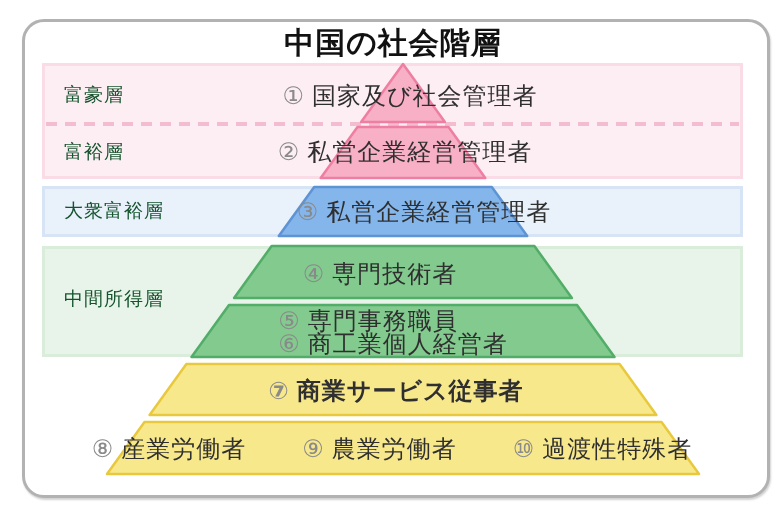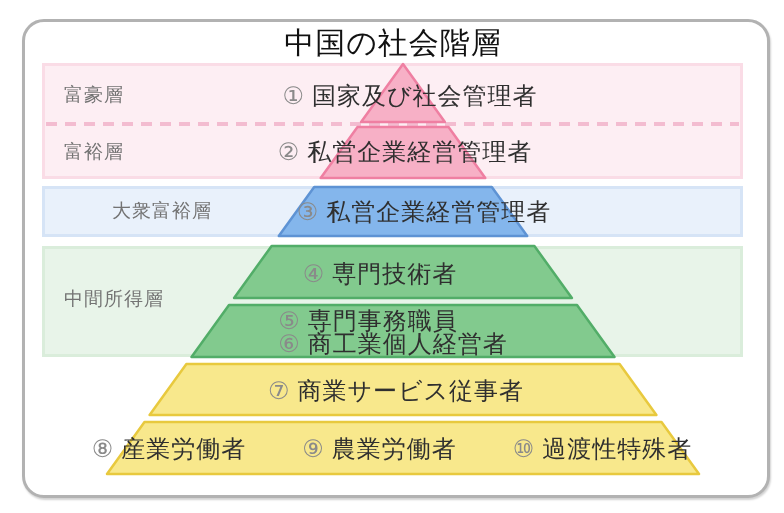--- a/index.html
+++ b/index.html
@@ -5,54 +5,54 @@
   html,body{margin:0;padding:0;background:#ffffff;}
   body{width:784px;height:513px;overflow:hidden;
        font-family:"Liberation Sans","DejaVu Sans",sans-serif;}
   .stage{position:relative;width:784px;height:513px;background:#fff;}
 
   .card{position:absolute;left:22px;top:19px;width:748px;height:479px;
         box-sizing:border-box;background:#fff;border:3px solid #b2b2b2;
         border-radius:22px;box-shadow:1px 2px 2px rgba(0,0,0,0.18);z-index:0;}
 
   .title{position:absolute;top:3px;left:393px;transform:translateX(-50%);
-         font-size:30px;font-weight:normal;color:#111;white-space:nowrap;z-index:6;
+         font-size:30px;font-weight:bold;color:#111;white-space:nowrap;z-index:6;
          letter-spacing:1px;
          text-shadow:-2px 0 0 #fff,2px 0 0 #fff,0 -2px 0 #fff,0 2px 0 #fff,
                      -2px -2px 0 #fff,2px -2px 0 #fff,-2px 2px 0 #fff,2px 2px 0 #fff;}
 
   .band{position:absolute;left:42px;width:701px;box-sizing:border-box;z-index:1;}
   .band-pink {top:63px;height:116px;background:#fdeef3;border:3px solid #fadce6;}
   .band-blue {top:186px;height:51px;background:#e9f1fb;border:3px solid #d6e4f6;}
   .band-green{top:246px;height:111px;background:#e8f4e9;border:3px solid #daeddb;}
 
   svg.pyr{position:absolute;left:0;top:0;width:784px;height:513px;z-index:2;
           pointer-events:none;}
   svg.pyr polygon{stroke-width:2.5;stroke-linejoin:round;}
   .p-pink  {stroke:#ef7fa2;}
   .p-blue  {stroke:#5e93d4;}
   .p-green {stroke:#52ad68;}
   .p-yellow{stroke:#e8c93e;}
   .dash{stroke-width:4;stroke-dasharray:11 8;fill:none;}
 
   .side-label{position:absolute;left:64px;transform:translateY(-50%);
-              font-size:19px;font-weight:500;color:#737373;
+              font-size:19px;font-weight:500;color:#14532d;
               letter-spacing:1px;white-space:nowrap;z-index:3;}
-  .sl-0{top:95px;} .sl-1{top:152px;} .sl-2{top:211px;margin-left:48px;} .sl-3{top:299px;}
+  .sl-0{top:95px;} .sl-1{top:152px;} .sl-2{top:211px;} .sl-3{top:299px;}
 
   .ly{position:absolute;transform:translate(-50%,-50%);white-space:nowrap;
       font-size:24px;color:#2f2f2f;letter-spacing:1px;z-index:4;}
   .num{color:#8a8a8a;margin-right:7px;}
   .ll-1{left:410px;top:96px;}
   .ll-2{left:405px;top:152px;}
   .ll-3{left:424px;top:212px;}
   .ll-4{left:380px;top:274px;}
   .ll-56{left:393px;top:332px;}
   .ll-56 .line{line-height:23px;height:23px;}
-  .ll-7{left:396px;top:391px;}
+  .ll-7{left:396px;top:391px;font-weight:bold;}
   .ll-row{left:392px;top:449px;display:flex;gap:56px;}
 </style>
 <title>中国の社会階層</title></head>
 <body>
 
 <div class="stage">
 
   <div class="card"></div>
 
   <h1 class="title">中国の社会階層</h1>

